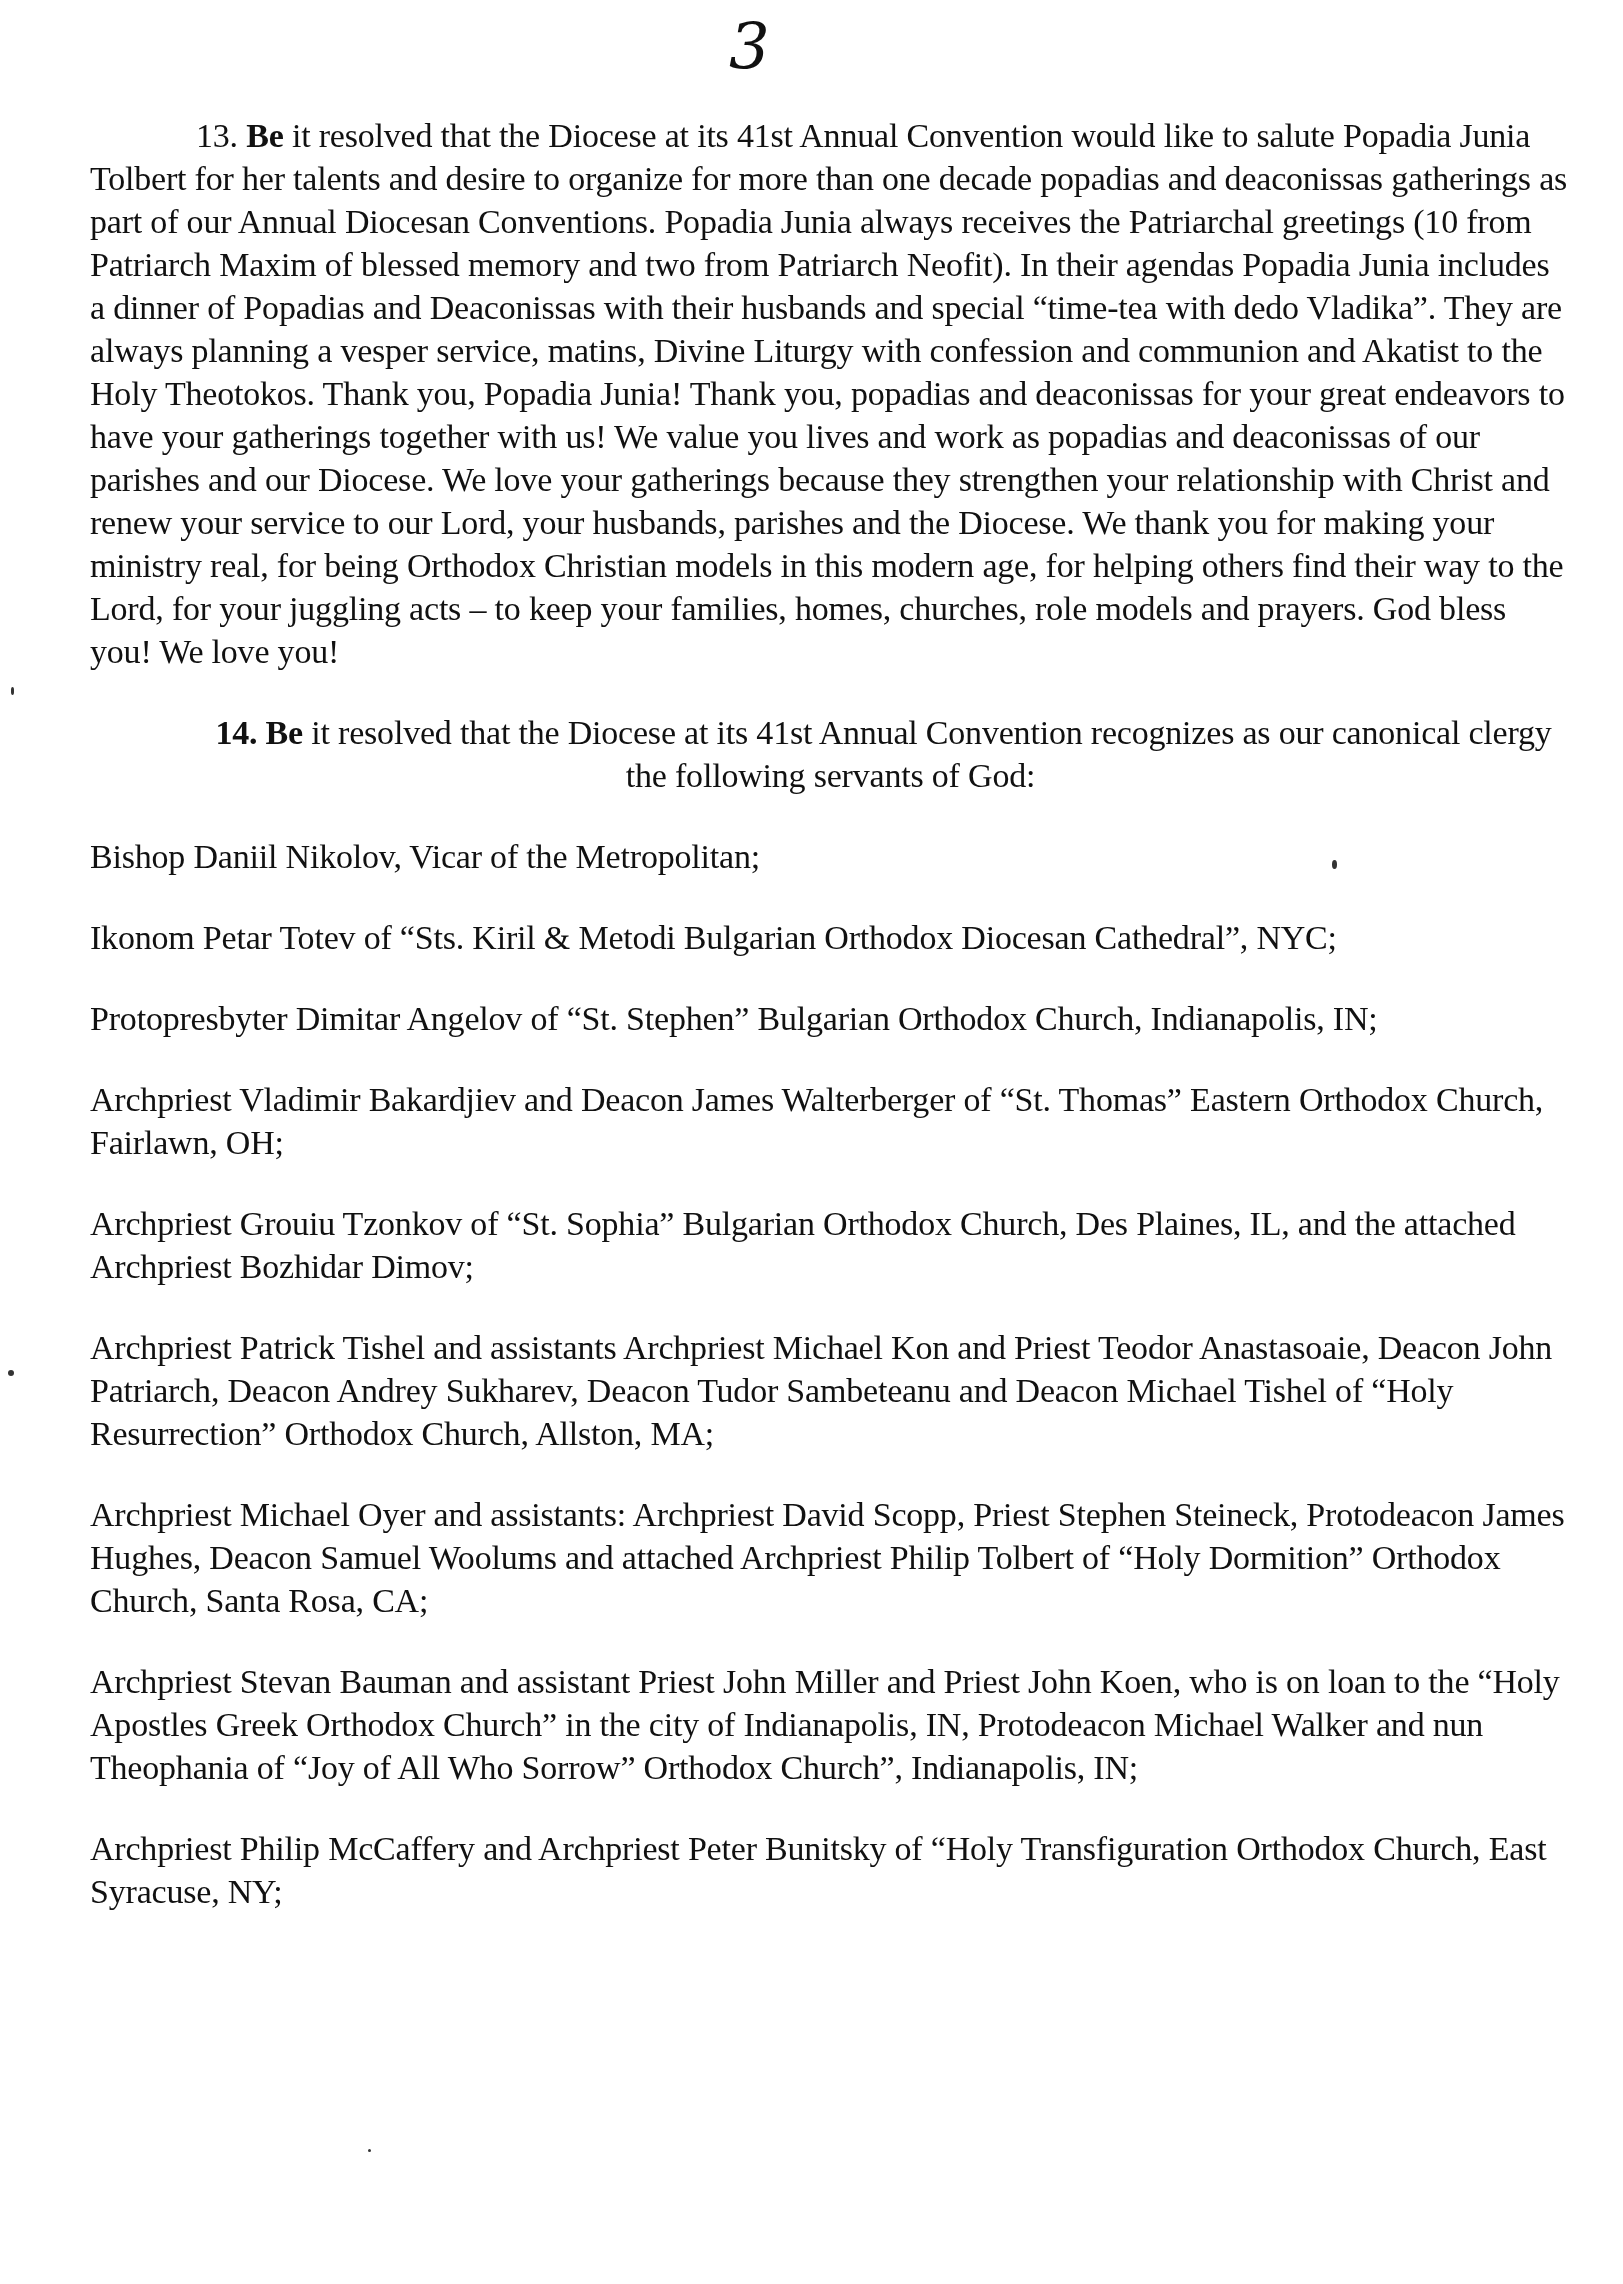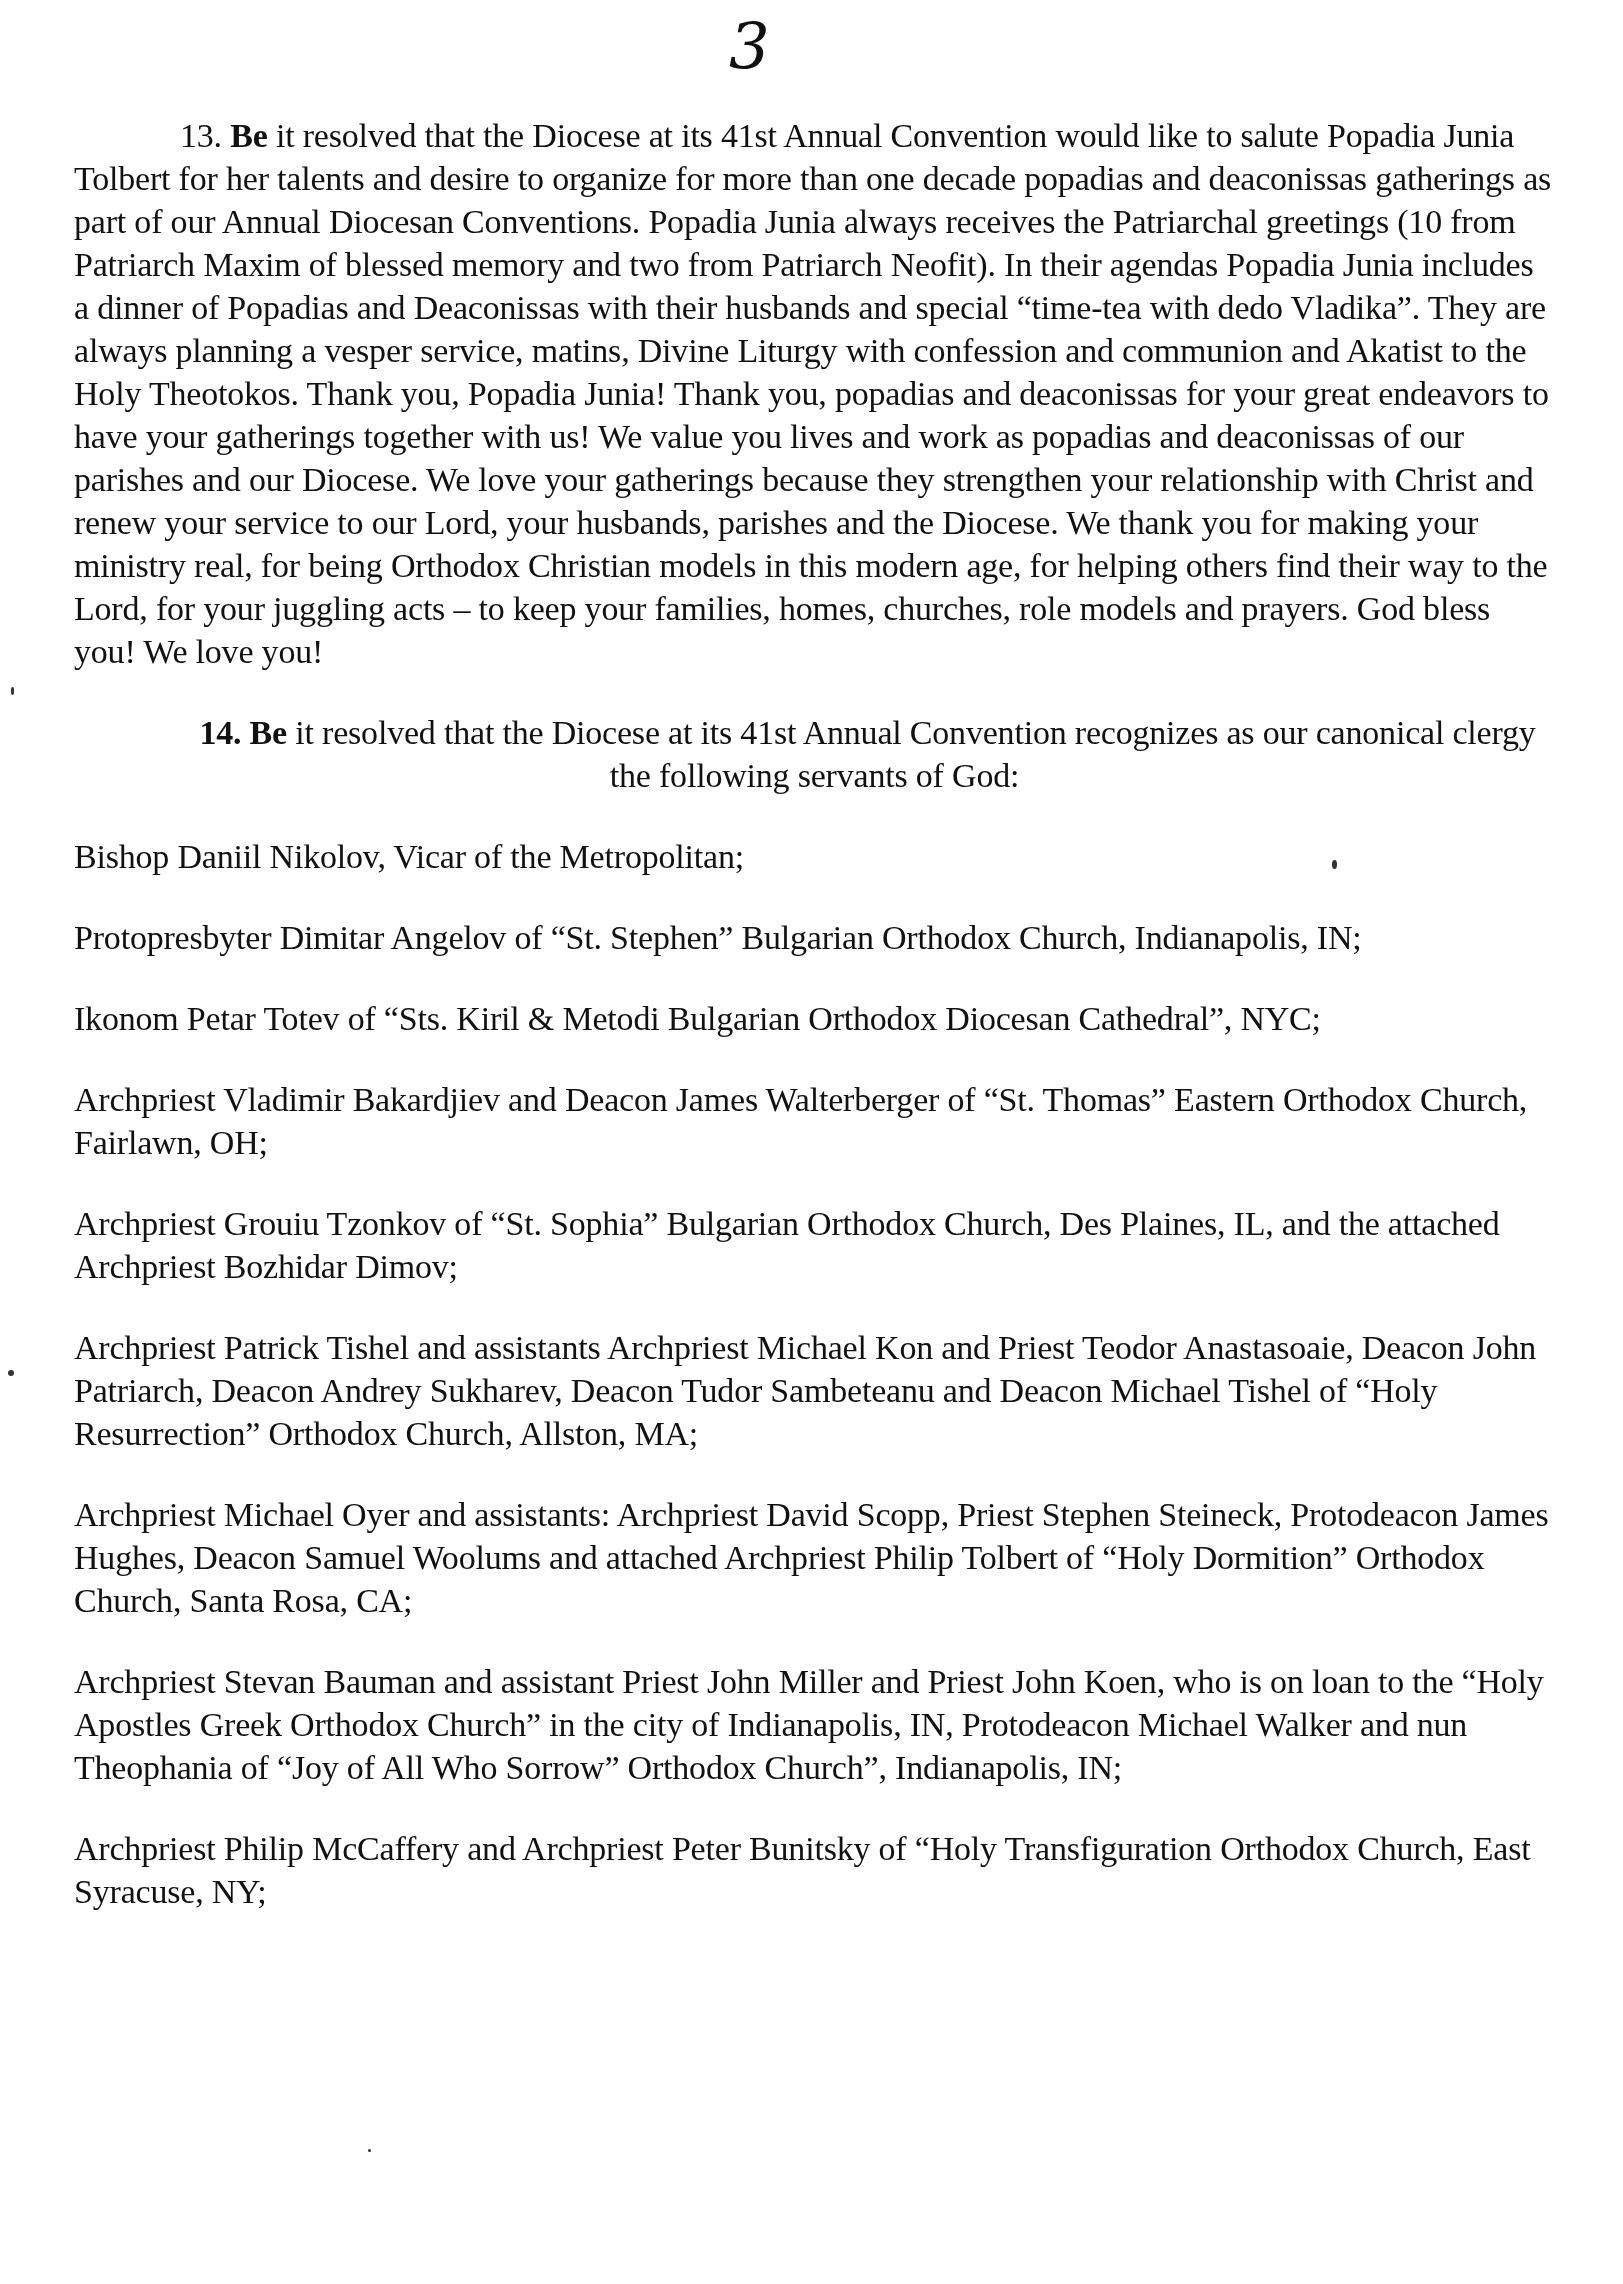--- a/index.html
+++ b/index.html
@@ -9,21 +9,21 @@
     font-family: "Liberation Serif", "DejaVu Serif", serif;
     color: #111111;
     font-size: 34px;
   }
   .page-number {
     position: absolute; left: 729px; top: 15.3px;
     font-family: "DejaVu Serif", serif; font-style: italic;
     font-size: 64px; line-height: 1; color: #111;
   }
   .body-text {
-    position: absolute; left: 74px; top: 114px; width: 1481px;
+    position: absolute; left: 90px; top: 114px; width: 1481px;
     line-height: 43px;
     letter-spacing: -0.2px;
   }
   .para { margin: 0; }
   .para.indent { text-indent: 106px; }
   .para.res13 { margin-bottom: 38px; }
   .para.res14 { margin-bottom: 38px; text-align: center; }
   .clergy-item { margin: 0 0 38px 0; }
   .num-bold { font-weight: bold; }
   .specks { position: absolute; left: 0; top: 0; width: 1623px; height: 2284px; pointer-events: none; }
@@ -35,22 +35,22 @@
 <div class="page">
   <div class="page-number">3</div>
 
   <div class="body-text">
     <p class="para indent res13"><span>13.</span> <span class="num-bold">Be</span><span> it resolved that the Diocese at its 41st Annual Convention would like to salute Popadia Junia Tolbert for her talents and desire to organize for more than one decade popadias and deaconissas gatherings as part of our Annual Diocesan Conventions. Popadia Junia always receives the Patriarchal greetings (10 from Patriarch Maxim of blessed memory and two from Patriarch Neofit). In their agendas Popadia Junia includes a dinner of Popadias and Deaconissas with their husbands and special “time-tea with dedo Vladika”. They are always planning a vesper service, matins, Divine Liturgy with confession and communion and Akatist to the Holy Theotokos. Thank you, Popadia Junia! Thank you, popadias and deaconissas for your great endeavors to have your gatherings together with us! We value you lives and work as popadias and deaconissas of our parishes and our Diocese. We love your gatherings because they strengthen your relationship with Christ and renew your service to our Lord, your husbands, parishes and the Diocese. We thank you for making your ministry real, for being Orthodox Christian models in this modern age, for helping others find their way to the Lord, for your juggling acts – to keep your families, homes, churches, role models and prayers. God bless you! We love you!</span></p>
 
     <p class="para indent res14"><span class="num-bold">14.</span> <span class="num-bold">Be</span><span> it resolved that the Diocese at its 41st Annual Convention recognizes as our canonical clergy the following servants of God:</span></p>
 
     <div>
       <p class="clergy-item">Bishop Daniil Nikolov, Vicar of the Metropolitan;</p>
+      <p class="clergy-item">Ikonom Petar Totev of “Sts. Kiril &amp; Metodi Bulgarian Orthodox Diocesan Cathedral”, NYC;</p>
       <p class="clergy-item">Protopresbyter Dimitar Angelov of “St. Stephen” Bulgarian Orthodox Church, Indianapolis, IN;</p>
-      <p class="clergy-item">Ikonom Petar Totev of “Sts. Kiril &amp; Metodi Bulgarian Orthodox Diocesan Cathedral”, NYC;</p>
       <p class="clergy-item">Archpriest Vladimir Bakardjiev and Deacon James Walterberger of “St. Thomas” Eastern Orthodox Church, Fairlawn, OH;</p>
       <p class="clergy-item">Archpriest Grouiu Tzonkov of “St. Sophia” Bulgarian Orthodox Church, Des Plaines, IL, and the attached Archpriest Bozhidar Dimov;</p>
       <p class="clergy-item">Archpriest Patrick Tishel and assistants Archpriest Michael Kon and Priest Teodor Anastasoaie, Deacon John Patriarch, Deacon Andrey Sukharev, Deacon Tudor Sambeteanu and Deacon Michael Tishel of “Holy Resurrection” Orthodox Church, Allston, MA;</p>
       <p class="clergy-item">Archpriest Michael Oyer and assistants: Archpriest David Scopp, Priest Stephen Steineck, Protodeacon James Hughes, Deacon Samuel Woolums and attached Archpriest Philip Tolbert of “Holy Dormition” Orthodox Church, Santa Rosa, CA;</p>
       <p class="clergy-item">Archpriest Stevan Bauman and assistant Priest John Miller and Priest John Koen, who is on loan to the “Holy Apostles Greek Orthodox Church” in the city of Indianapolis, IN, Protodeacon Michael Walker and nun Theophania of “Joy of All Who Sorrow” Orthodox Church”, Indianapolis, IN;</p>
       <p class="clergy-item">Archpriest Philip McCaffery and Archpriest Peter Bunitsky of “Holy Transfiguration Orthodox Church, East Syracuse, NY;</p>
     </div>
   </div>
 
   <div class="specks">

